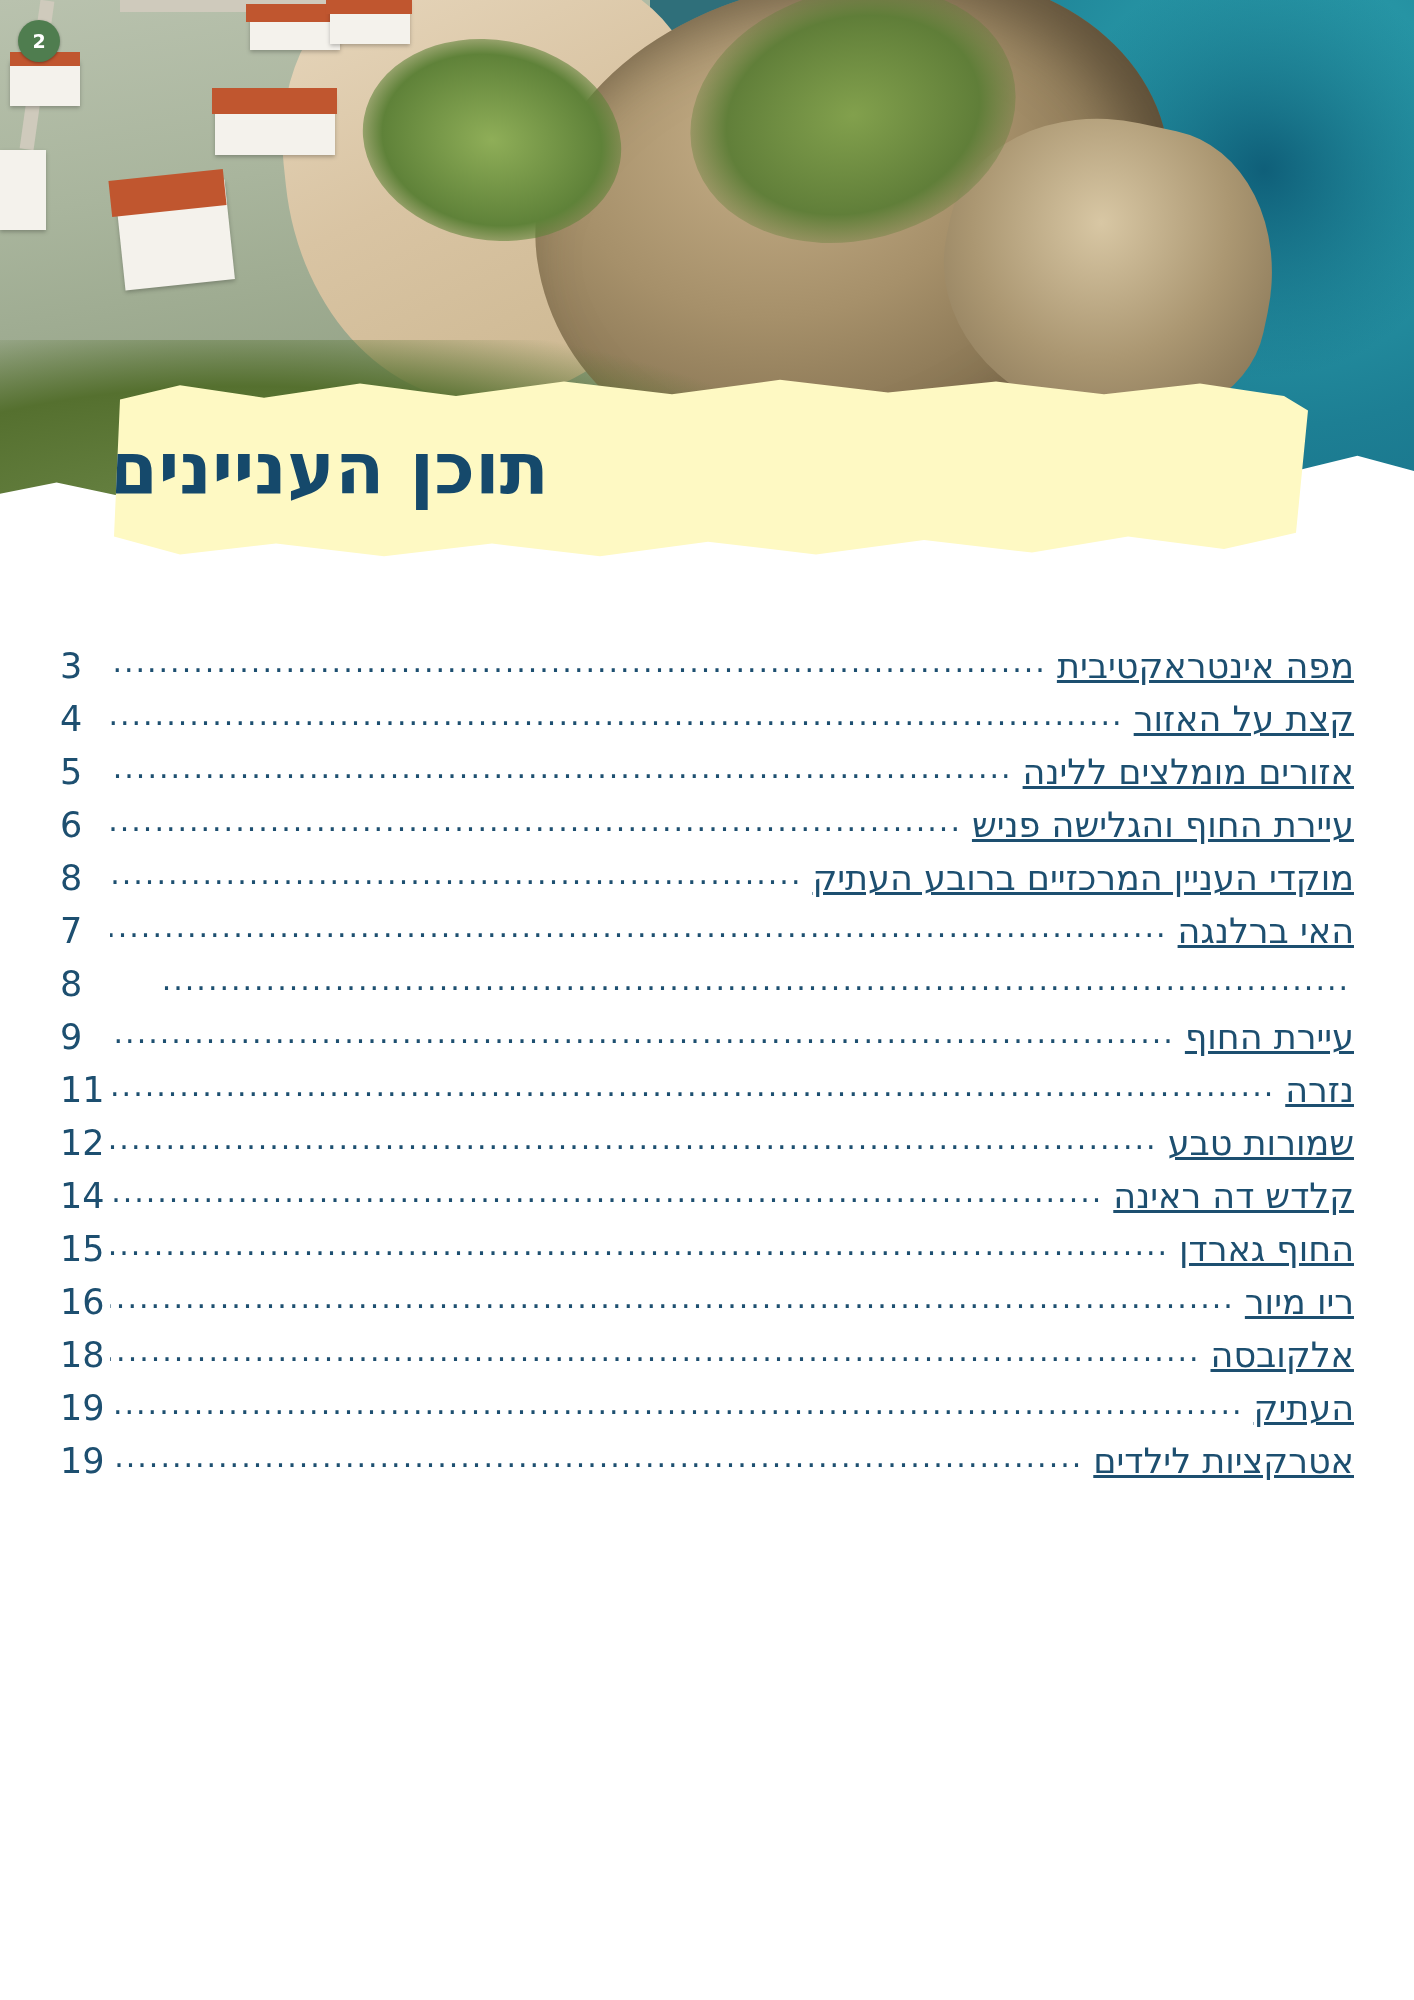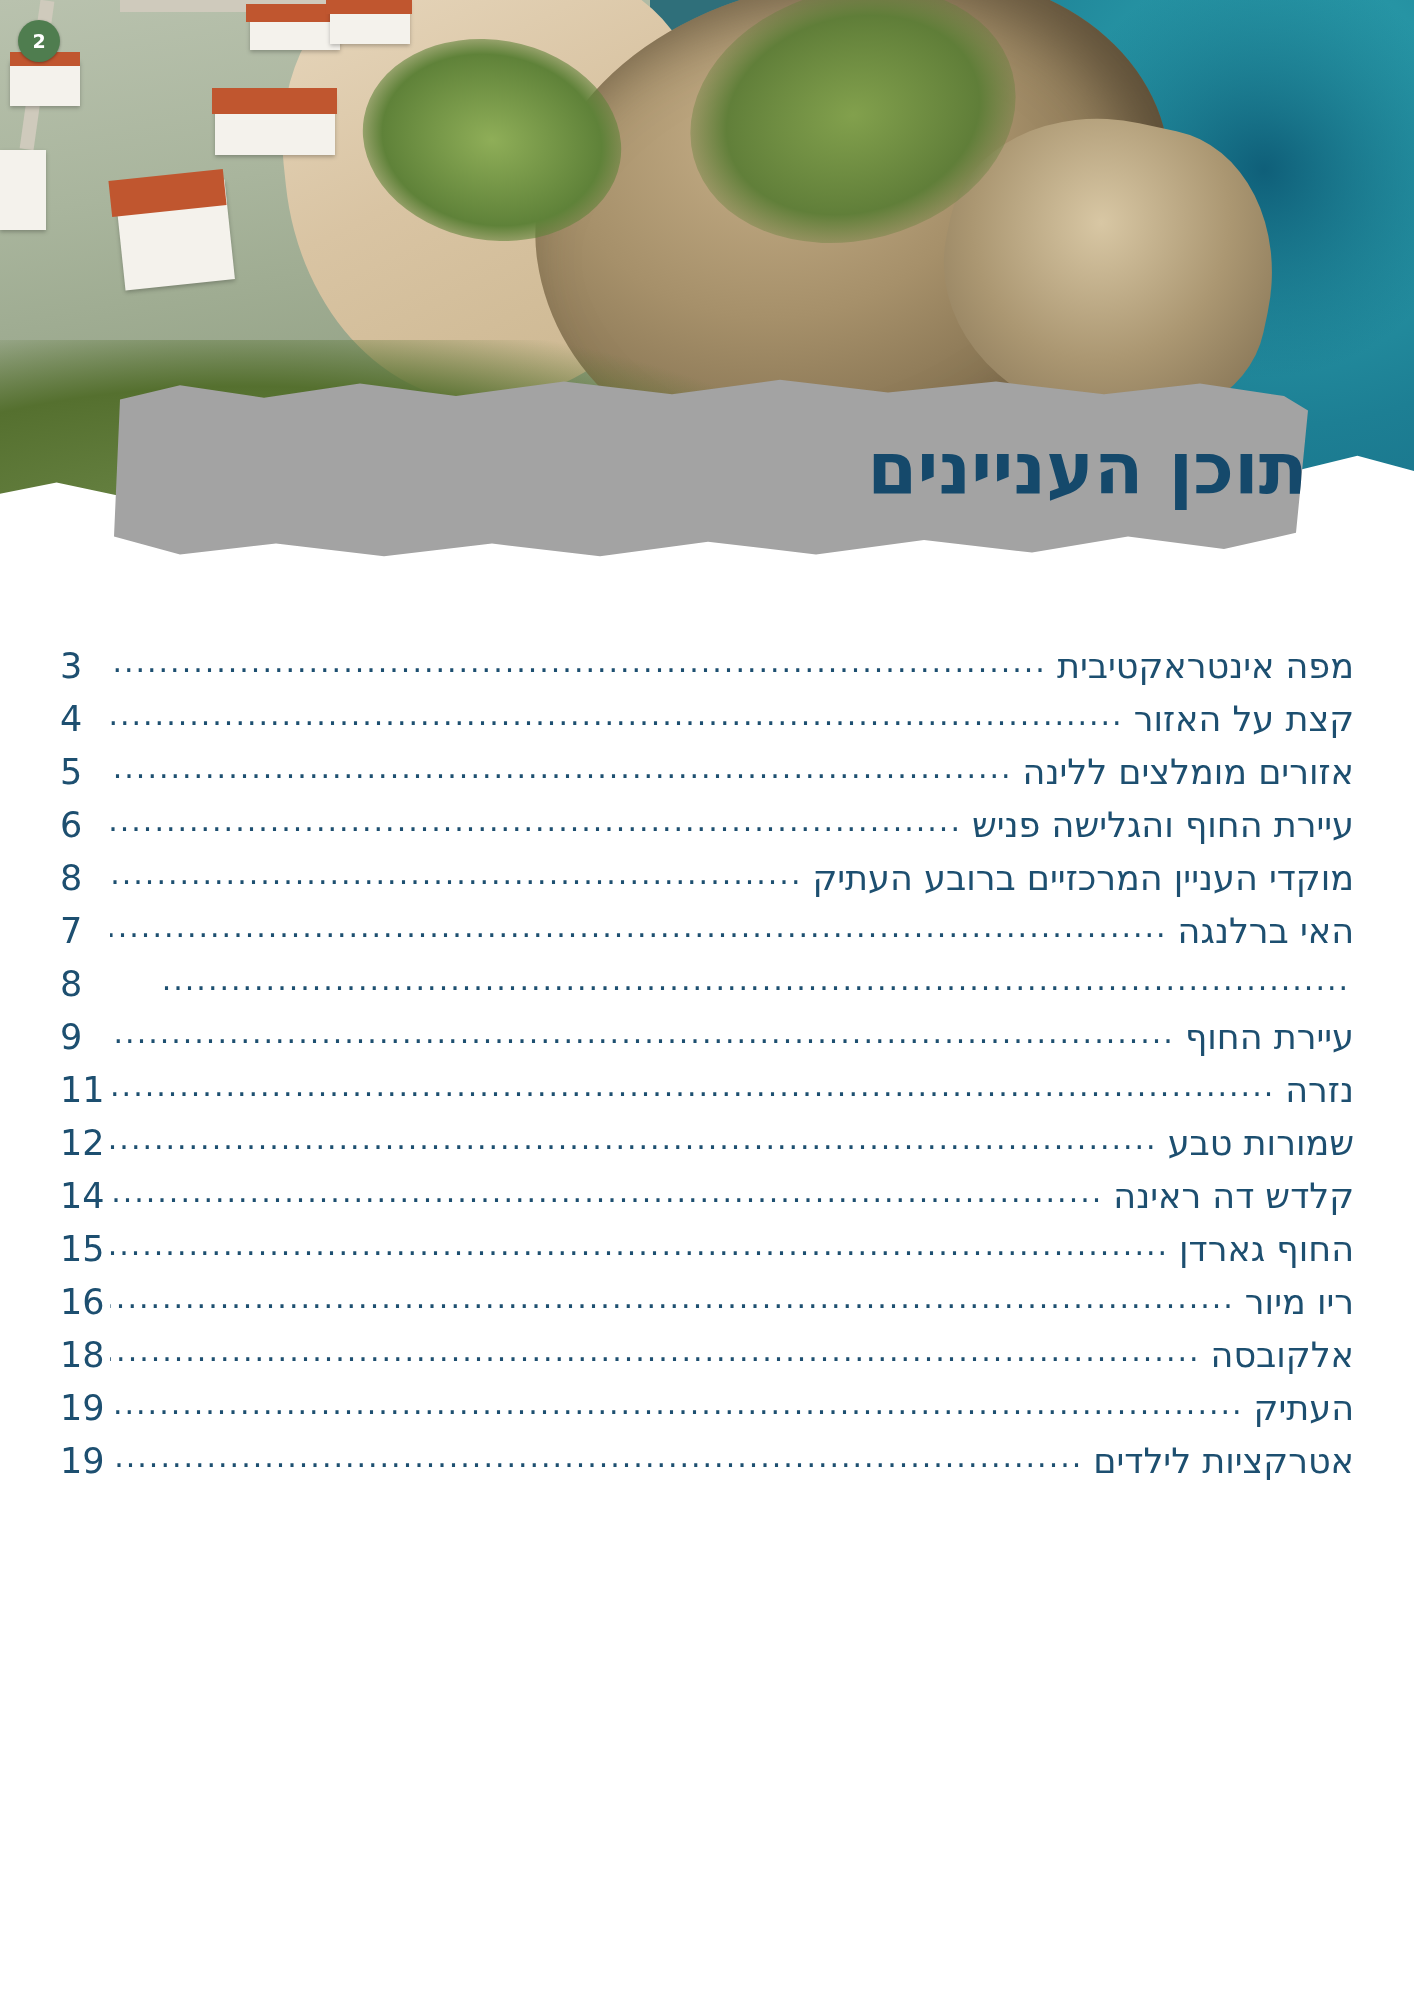--- a/index.html
+++ b/index.html
@@ -162,31 +162,31 @@
     box-shadow: 0 1px 3px rgba(0,0,0,.35);
   }
 
   
   .title-banner {
     position: absolute;
     top: 378px;
     left: 108px;
     width: 1200px;
     height: 180px;
-    background: #a3a3a3;
+    background: #fef9c3;
     z-index: 15;
     clip-path: polygon(
       1.0% 12%, 6% 4%, 13% 11%, 21% 3%, 29% 10%, 38% 2%, 47% 9%,
       56% 1%, 65% 8%, 74% 2%, 83% 9%, 91% 3%, 98% 10%, 100% 18%,
       99% 86%, 93% 95%, 85% 88%, 77% 97%, 68% 90%, 59% 98%,
       50% 91%, 41% 99%, 32% 92%, 23% 99%, 14% 92%, 6% 98%, 0.5% 88%
     );
     display: flex;
     align-items: center;
-    justify-content: flex-start;
+    justify-content: flex-end;
   }
   .title-banner h1 {
     margin: 0;
     color: #15496b;
     font-size: 72px;
     font-weight: bold;
     letter-spacing: 0;
     line-height: 1;
     direction: rtl;
   }
@@ -207,20 +207,21 @@
     direction: rtl;
     color: #1d4f70;
     font-size: 35px;
     line-height: 1.0;
     padding: 9px 0;
     white-space: nowrap;
   }
   .toc-title {
     flex: 0 0 auto;
     padding-left: 6px;
+    text-decoration: underline;
   }
   .toc-dots {
     flex: 1 1 auto;
     overflow: hidden;
     margin: 0 4px;
     position: relative;
     top: -6px;
     color: #1d4f70;
     letter-spacing: 2px;
     font-size: 30px;

